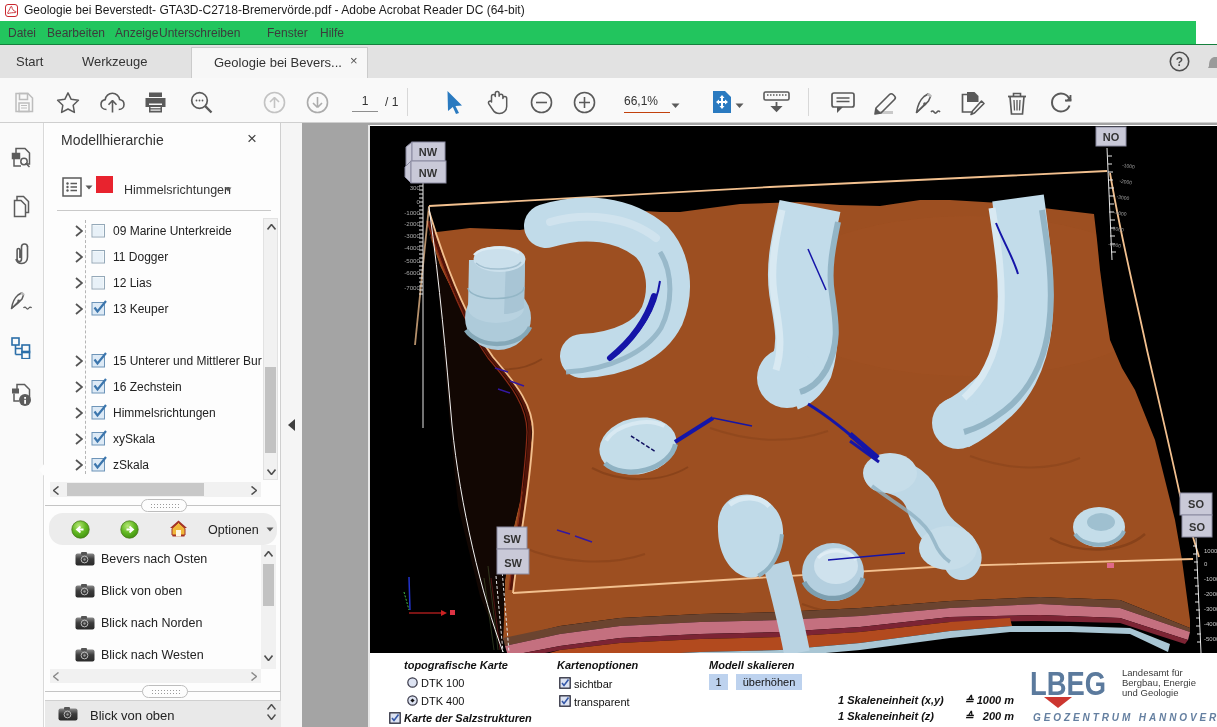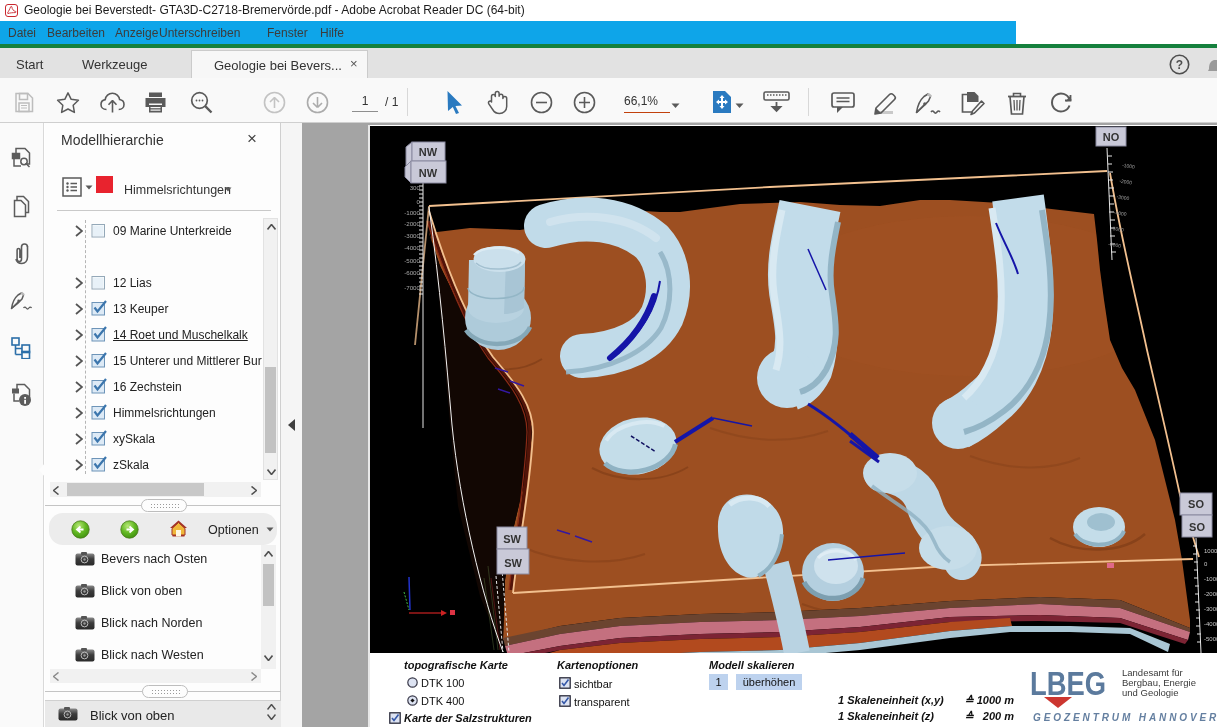--- a/index.html
+++ b/index.html
@@ -1,23 +1,23 @@
 <!DOCTYPE html>
 <html><head>
 <meta charset="utf-8">
 <style>
 *{margin:0;padding:0;box-sizing:border-box;}
 html,body{width:1217px;height:727px;overflow:hidden;font-family:"Liberation Sans",sans-serif;background:#fff;}
 .abs{position:absolute;}
 #win{position:relative;width:1217px;height:727px;}
 #titlebar{position:absolute;left:0;top:0;width:1217px;height:21px;background:#fff;}
 #titlebar .ttext{position:absolute;left:24px;top:3px;font-size:12px;color:#1c1c1c;}
-#menubar{position:absolute;left:0;top:21px;width:1016px;height:23px;background:#0ea5e9;padding-left:24px;}
+#menubar{position:absolute;left:0;top:21px;width:1196px;height:23px;background:#22c55e;padding-left:24px;}
 #menubar span{position:absolute;top:5px;font-size:12px;color:#3c3c3c;}
-#tabbar{position:absolute;left:0;top:44px;width:1217px;height:34px;background:#e2e2e2;border-top:4px solid #15803d;}
+#tabbar{position:absolute;left:0;top:44px;width:1217px;height:34px;background:#e2e2e2;border-top:1px solid #15803d;}
 .tabtxt{position:absolute;top:9px;font-size:13px;color:#333;}
 #activetab{position:absolute;left:191px;top:2px;width:177px;height:32px;background:#f7f7f7;border:1px solid #cbcbcb;border-bottom:none;}
 #activetab .t{position:absolute;left:22px;top:7px;font-size:13px;color:#333;}
 #activetab .x{position:absolute;left:158px;top:5px;font-size:13px;color:#555;}
 #toolbar{position:absolute;left:0;top:78px;width:1217px;height:45px;background:#f9f9f9;border-bottom:1px solid #cfcfcf;}
 #sidebar{position:absolute;left:0;top:123px;width:44px;height:604px;background:#fafafa;border-right:1px solid #d9d9d9;}
 #panel{position:absolute;left:45px;top:123px;width:236px;height:604px;background:#fdfdfd;border-right:1px solid #cfcfcf;}
 #gutter{position:absolute;left:281px;top:123px;width:21px;height:604px;background:#f5f5f5;}
 #viewport{position:absolute;left:302px;top:123px;width:915px;height:604px;background:#a4a4a4;}
 #page{position:absolute;left:66px;top:2px;width:849px;height:602px;background:#fff;border-left:2px solid #e8e8e8;}
@@ -230,49 +230,49 @@
     <div class="treerow" style="top:95px">
         <svg class="chev" width="8" height="12" viewBox="0 0 8 12">
           <path d="M1 1 L7 6 L1 11" fill="none" stroke="#555" stroke-width="1.8"></path>
         </svg>
         <svg class="abs" style="left:46px;top:5px" width="15" height="15" viewBox="0 0 15 15">
           <rect x="1" y="1.5" width="12.5" height="12.5" fill="#fdfeff" stroke="#94a8b8"></rect>
           <rect x="2" y="2.5" width="10.5" height="10.5" fill="#e8f1f8" stroke="none"></rect>
         </svg>
         <span class="trlabel">09 Marine Unterkreide</span>
       </div>
-    <div class="treerow" style="top:147px">
+    <div class="treerow" style="top:121px">
         <svg class="chev" width="8" height="12" viewBox="0 0 8 12">
           <path d="M1 1 L7 6 L1 11" fill="none" stroke="#555" stroke-width="1.8"></path>
         </svg>
         <svg class="abs" style="left:46px;top:5px" width="15" height="15" viewBox="0 0 15 15">
           <rect x="1" y="1.5" width="12.5" height="12.5" fill="#fdfeff" stroke="#94a8b8"></rect>
           <rect x="2" y="2.5" width="10.5" height="10.5" fill="#e8f1f8" stroke="none"></rect>
         </svg>
+        <span class="trlabel">11 Dogger</span>
+      </div>
+    <div class="treerow" style="top:147px">
+        <svg class="chev" width="8" height="12" viewBox="0 0 8 12">
+          <path d="M1 1 L7 6 L1 11" fill="none" stroke="#555" stroke-width="1.8"></path>
+        </svg>
+        <svg class="abs" style="left:46px;top:5px" width="15" height="15" viewBox="0 0 15 15">
+          <rect x="1" y="1.5" width="12.5" height="12.5" fill="#fdfeff" stroke="#94a8b8"></rect>
+          <rect x="2" y="2.5" width="10.5" height="10.5" fill="#e8f1f8" stroke="none"></rect>
+        </svg>
         <span class="trlabel">12 Lias</span>
       </div>
     <div class="treerow" style="top:173px">
         <svg class="chev" width="8" height="12" viewBox="0 0 8 12">
           <path d="M1 1 L7 6 L1 11" fill="none" stroke="#555" stroke-width="1.8"></path>
         </svg>
         <svg class="abs" style="left:46px;top:3px" width="17" height="17" viewBox="0 0 17 17">
           <rect x="1" y="3.5" width="12.5" height="12.5" fill="#ddeaf6" stroke="#6d94b8"></rect>
           <path d="M3.5 8.5 L6.5 12.5 L15 2" fill="none" stroke="#3c76ad" stroke-width="2.2"></path>
         </svg>
         <span class="trlabel">13 Keuper</span>
-      </div>
-    <div class="treerow" style="top:199px">
-        <svg class="chev" width="8" height="12" viewBox="0 0 8 12">
-          <path d="M1 1 L7 6 L1 11" fill="none" stroke="#555" stroke-width="1.8"></path>
-        </svg>
-        <svg class="abs" style="left:46px;top:3px" width="17" height="17" viewBox="0 0 17 17">
-          <rect x="1" y="3.5" width="12.5" height="12.5" fill="#ddeaf6" stroke="#6d94b8"></rect>
-          <path d="M3.5 8.5 L6.5 12.5 L15 2" fill="none" stroke="#3c76ad" stroke-width="2.2"></path>
-        </svg>
-        <span class="trlabel" style="text-decoration:underline;">14 Roet und Muschelkalk</span>
       </div>
     <div class="treerow" style="top:225px">
         <svg class="chev" width="8" height="12" viewBox="0 0 8 12">
           <path d="M1 1 L7 6 L1 11" fill="none" stroke="#555" stroke-width="1.8"></path>
         </svg>
         <svg class="abs" style="left:46px;top:3px" width="17" height="17" viewBox="0 0 17 17">
           <rect x="1" y="3.5" width="12.5" height="12.5" fill="#ddeaf6" stroke="#6d94b8"></rect>
           <path d="M3.5 8.5 L6.5 12.5 L15 2" fill="none" stroke="#3c76ad" stroke-width="2.2"></path>
         </svg>
         <span class="trlabel">15 Unterer und Mittlerer Bur</span>

